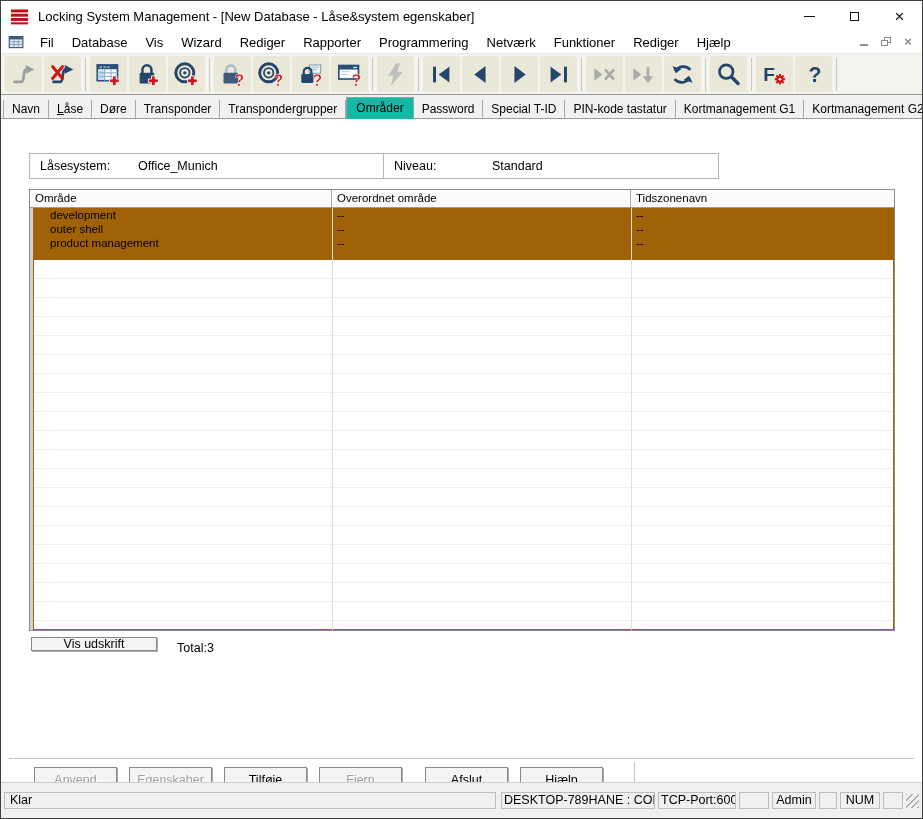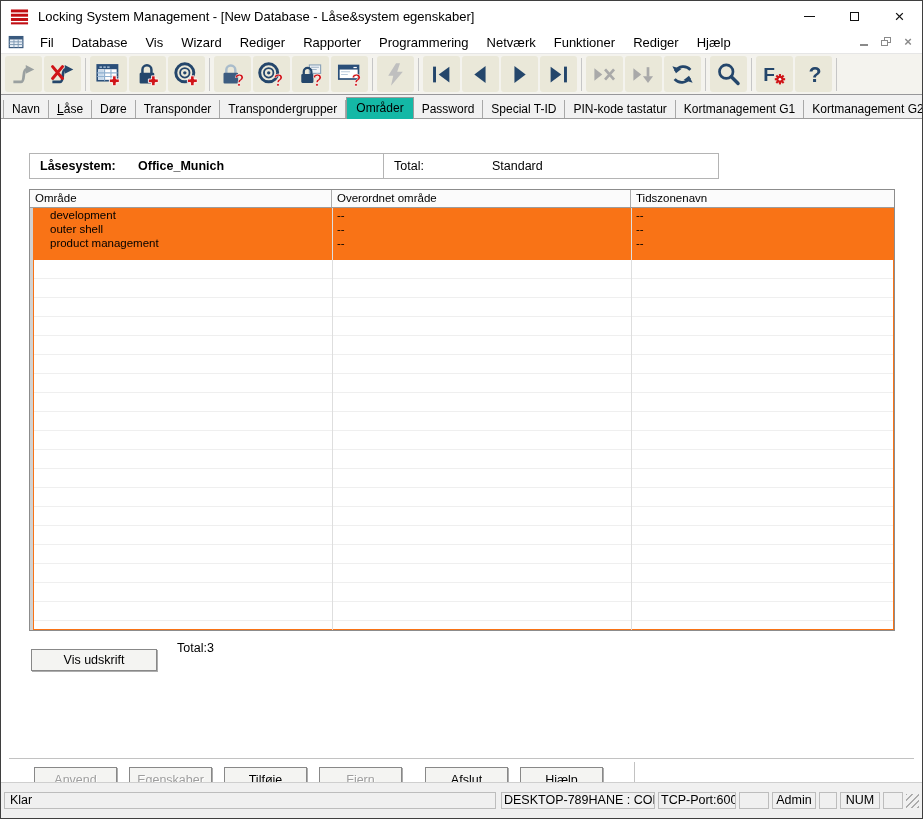--- a/index.html
+++ b/index.html
@@ -45,44 +45,44 @@
   .tab{height:18px;padding:1px 8px 2px;font-size:12px;border-right:1px solid #a8a8a8;display:flex;
     align-items:center;flex:none;white-space:nowrap;box-sizing:border-box;}
   .tab:first-child{border-left:1px solid #a8a8a8;}
   .tab.active{background:#14b8a6;border:1px solid #9c9c9c;border-bottom:none;height:22px;margin-bottom:-1px;
     padding:1px 9px 3px;position:relative;z-index:3;}
 
   
   .page{position:absolute;top:118px;left:0;right:0;bottom:22px;background:#fff;}
   .fieldbox{position:absolute;top:34px;height:26px;border:1px solid #b4b4b4;display:flex;align-items:center;
     font-size:12.5px;box-sizing:border-box;background:#fff;}
-  #fb-system{left:28px;width:387px;font-weight:bold;}
+  #fb-system{left:28px;width:387px;}
   #fb-level{left:382px;width:336px;}
   .fb-label{padding-left:10px;width:98px;flex:none;}
 
   
   .grid{position:absolute;left:28px;top:70px;width:866px;height:442px;border:1px solid #8c8c8c;
-    box-sizing:border-box;font-size:11.5px;background:#f97316;}
+    box-sizing:border-box;font-size:11.5px;background:#a16207;}
   .grid-header{position:relative;display:flex;height:18px;line-height:17px;background:#fbfbfb;
     border-bottom:1px solid #9c9c9c;box-sizing:border-box;z-index:3;}
   .gh{padding:0 5px;box-sizing:border-box;border-right:1px solid #ababab;overflow:hidden;white-space:nowrap;}
   .grid-rows{position:relative;z-index:2;}
   .grow{display:flex;height:14px;line-height:14px;}
   .gcell{padding:0 5px;box-sizing:border-box;overflow:hidden;white-space:nowrap;}
   .gcell:first-child{padding-left:20px;}
   .grid-gutter{position:absolute;left:0;top:18px;bottom:0;width:3px;background:#d2d2d2;z-index:1;}
   .col-line{position:absolute;top:18px;bottom:0;width:1px;background:#dedede;z-index:1;}
   .col-line.c1{left:302px}.col-line.c2{left:601px}
   .grid-empty{position:absolute;left:4px;right:1px;bottom:1px;top:70px;z-index:0;
     background:repeating-linear-gradient(to bottom,#fff 0 18px,#efefef 18px 19px);}
 
   
   .btn{position:absolute;background:#f4f4f2;border:1px solid #888;box-shadow:1px 1px 0 #adadad;
     font-size:12.5px;display:flex;align-items:center;justify-content:center;box-sizing:border-box;}
-  #btn-preview{left:30px;top:518px;width:126px;height:22px;margin-top:12px;}
+  #btn-preview{left:30px;top:518px;width:126px;height:14px;}
   #total-label{position:absolute;left:176px;top:522px;font-size:12.5px;}
   .hsep{position:absolute;left:8px;right:8px;top:639px;height:0;border-top:1px solid #c2c2c2;border-bottom:1px solid #fff;}
   .vsep{position:absolute;left:633px;top:643px;height:36px;width:0;border-left:1px solid #c2c2c2;border-right:1px solid #fff;}
   .action-btn{top:648px;width:83px;height:25px;}
   .action-btn.disabled{color:#9e9e9e;text-shadow:1px 1px 0 #fff;}
 
   
   .statusbar{position:absolute;left:0;right:0;bottom:0;height:36px;background:#f0f0f0;border-top:1px solid #cfcfcf;
     display:flex;align-items:center;padding:0 3px;box-sizing:border-box;font-size:12.5px;}
   .sb-left{flex:1;height:17px;line-height:15px;border:1px solid #bdbdbd;background:#f0f0f0;padding-left:5px;
@@ -367,21 +367,21 @@
       <div class="tab">Kortmanagement G2</div>
     </div>
 
   <div class="page">
 
     <div class="fieldbox" id="fb-system">
       <span class="fb-label">Låsesystem:</span>
       <span class="fb-value">Office_Munich</span>
     </div>
     <div class="fieldbox" id="fb-level">
-      <span class="fb-label">Total:</span>
+      <span class="fb-label">Niveau:</span>
       <span class="fb-value">Standard</span>
     </div>
 
     <div class="grid">
       <div class="grid-header" id="grid-header">
           <div class="gh" style="width:302px">Område</div>
           <div class="gh" style="width:299px">Overordnet område</div>
           <div class="gh" style="flex:1;border-right:none">Tidszonenavn</div>
         </div>
       <div class="grid-rows" id="grid-rows">

